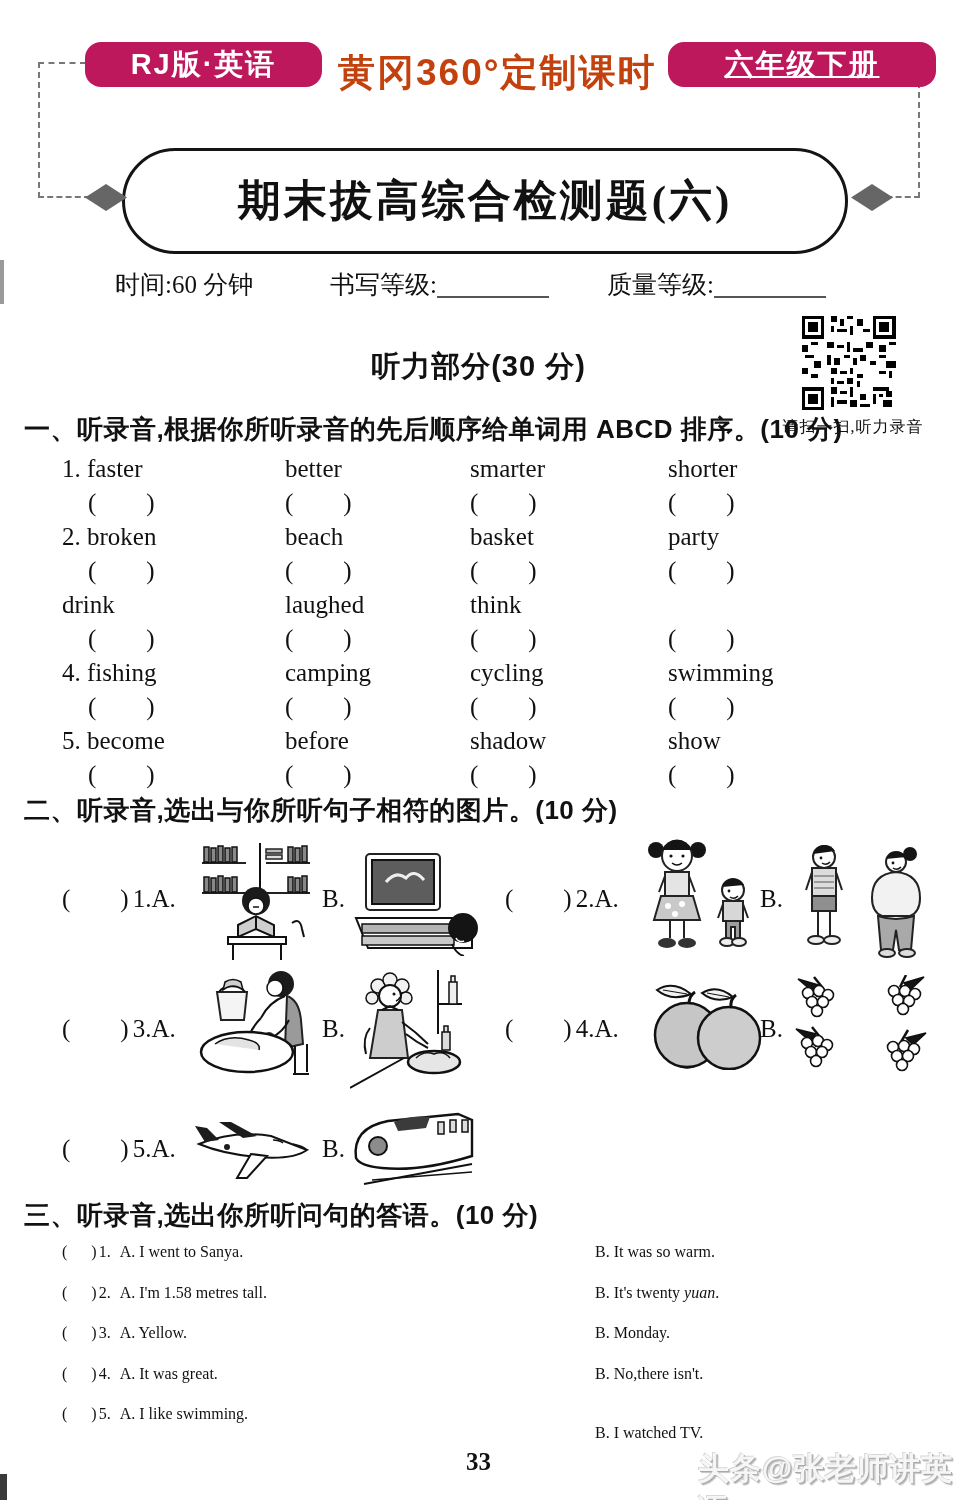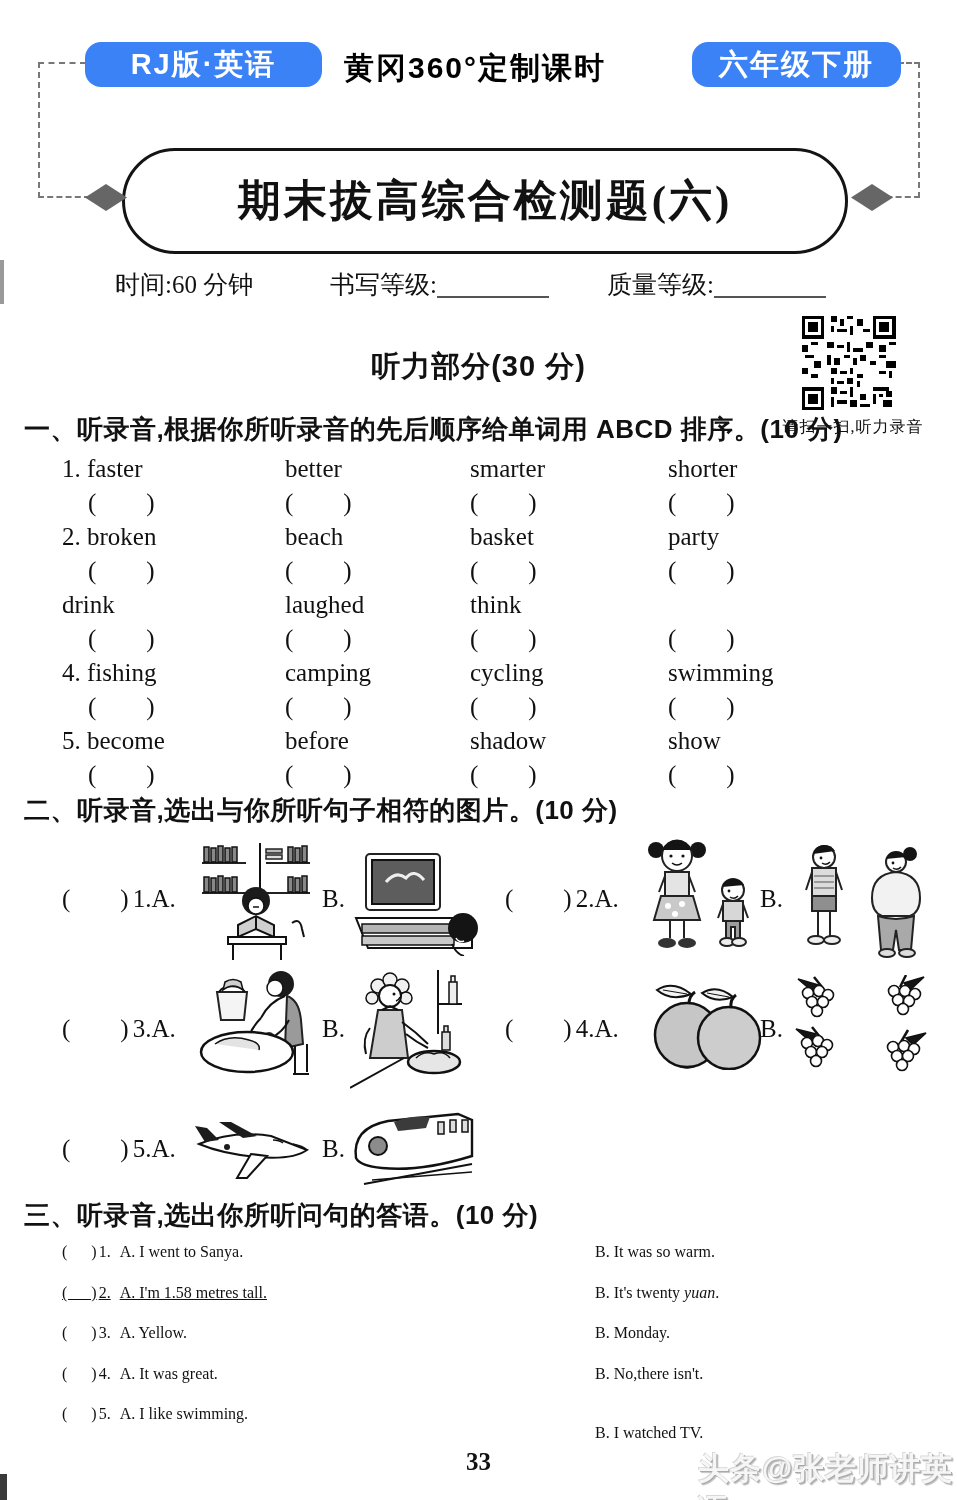--- a/index.html
+++ b/index.html
@@ -3,23 +3,23 @@
 <meta charset="utf-8">
 <style>
   html,body{margin:0;padding:0;background:#e9e9e9;}
   .page{position:relative;width:957px;height:1500px;background:#ffffff;overflow:hidden;
         font-family:"Liberation Serif","DejaVu Serif",serif;color:#111;}
   .abs{position:absolute;}
   .heibold{font-family:"Liberation Sans","DejaVu Sans",sans-serif;font-weight:700;}
   .blank{white-space:pre;}
 
   
-  .badge{background:#3b82f6;color:#fff;border-radius:16px;display:flex;align-items:center;justify-content:center;
+  .badge{background:#be185d;color:#fff;border-radius:16px;display:flex;align-items:center;justify-content:center;
          font-size:29px;letter-spacing:2px;}
-  .hdr-mid{font-size:30px;letter-spacing:2px;color:#000000;margin-left:6px;}
+  .hdr-mid{font-size:37px;letter-spacing:2px;color:#c2410c;}
   .dash-h{border-top:2px dashed #777;}
   .dash-v{border-left:2px dashed #777;}
   .banner{border:3px solid #141414;border-radius:54px;display:flex;align-items:center;justify-content:center;}
   .banner-title{font-size:43px;font-weight:700;letter-spacing:3px;}
   .diamond{width:42px;height:27px;background:#666;clip-path:polygon(50% 0,100% 50%,50% 100%,0 50%);}
 
   
   .meta{font-size:25px;}
   .uline{display:inline-block;width:112px;border-bottom:2px solid #555;transform:translateY(5px);}
 
@@ -59,21 +59,21 @@
   <div class="abs dash-v" style="left:38px;top:62px;height:136px;"></div>
   <div class="abs dash-h" style="left:38px;top:196px;width:52px;"></div>
   <div class="abs dash-h" style="left:890px;top:62px;width:30px;"></div>
   <div class="abs dash-v" style="left:918px;top:62px;height:136px;"></div>
   <div class="abs dash-h" style="left:868px;top:196px;width:52px;"></div>
 
   <div class="abs badge heibold" style="left:85px;top:42px;width:237px;height:45px;">
     <span>RJ版·英语</span>
   </div>
   <div class="abs hdr-mid heibold" style="left:338px;top:48px;">黄冈360°定制课时</div>
-  <div class="abs badge heibold" style="left:692px;top:42px;width:209px;height:45px;">
+  <div class="abs badge heibold" style="left:668px;top:42px;width:268px;height:45px;text-decoration:underline;">
     <span>六年级下册</span>
   </div>
 
   <div class="abs banner" style="left:122px;top:148px;width:720px;height:100px;">
     <div class="banner-title">期末拔高综合检测题(六)</div>
   </div>
   <div class="abs diamond" style="left:85px;top:184px;"></div>
   <div class="abs diamond" style="left:851px;top:184px;"></div>
 
   <div class="abs meta" style="left:115px;top:268px;">时间:60 分钟</div>
@@ -440,21 +440,21 @@
       <path d="M22 72 L122 64" stroke-width="1.5"></path>
     </svg>
   </div>
 
   <div class="abs sec-heading heibold" style="left:24px;top:1198px;">三、听录音,选出你所听问句的答语。(10 分)</div>
 
   <div class="abs s3-row" style="left:62px;top:1243px;width:880px;">
     <span class="s3-a"><span class="blank">(      )</span><span class="n">1.</span><span class="t">A. I went to Sanya.</span></span>
     <span class="abs" style="left:533px;top:0;">B. It was so warm.</span>
   </div>
-  <div class="abs s3-row" style="left:62px;top:1284px;width:880px;text-decoration:underline;">
+  <div class="abs s3-row" style="left:62px;top:1284px;width:880px;">
     <span class="s3-a"><span class="blank">(      )</span><span class="n">2.</span><span class="t">A. I'm 1.58 metres tall.</span></span>
     <span class="abs" style="left:533px;top:0;"><span>B. It's twenty </span><i>yuan</i><span>.</span></span>
   </div>
   <div class="abs s3-row" style="left:62px;top:1324px;width:880px;">
     <span class="s3-a"><span class="blank">(      )</span><span class="n">3.</span><span class="t">A. Yellow.</span></span>
     <span class="abs" style="left:533px;top:0;">B. Monday.</span>
   </div>
   <div class="abs s3-row" style="left:62px;top:1365px;width:880px;">
     <span class="s3-a"><span class="blank">(      )</span><span class="n">4.</span><span class="t">A. It was great.</span></span>
     <span class="abs" style="left:533px;top:0;">B. No,there isn't.</span>

